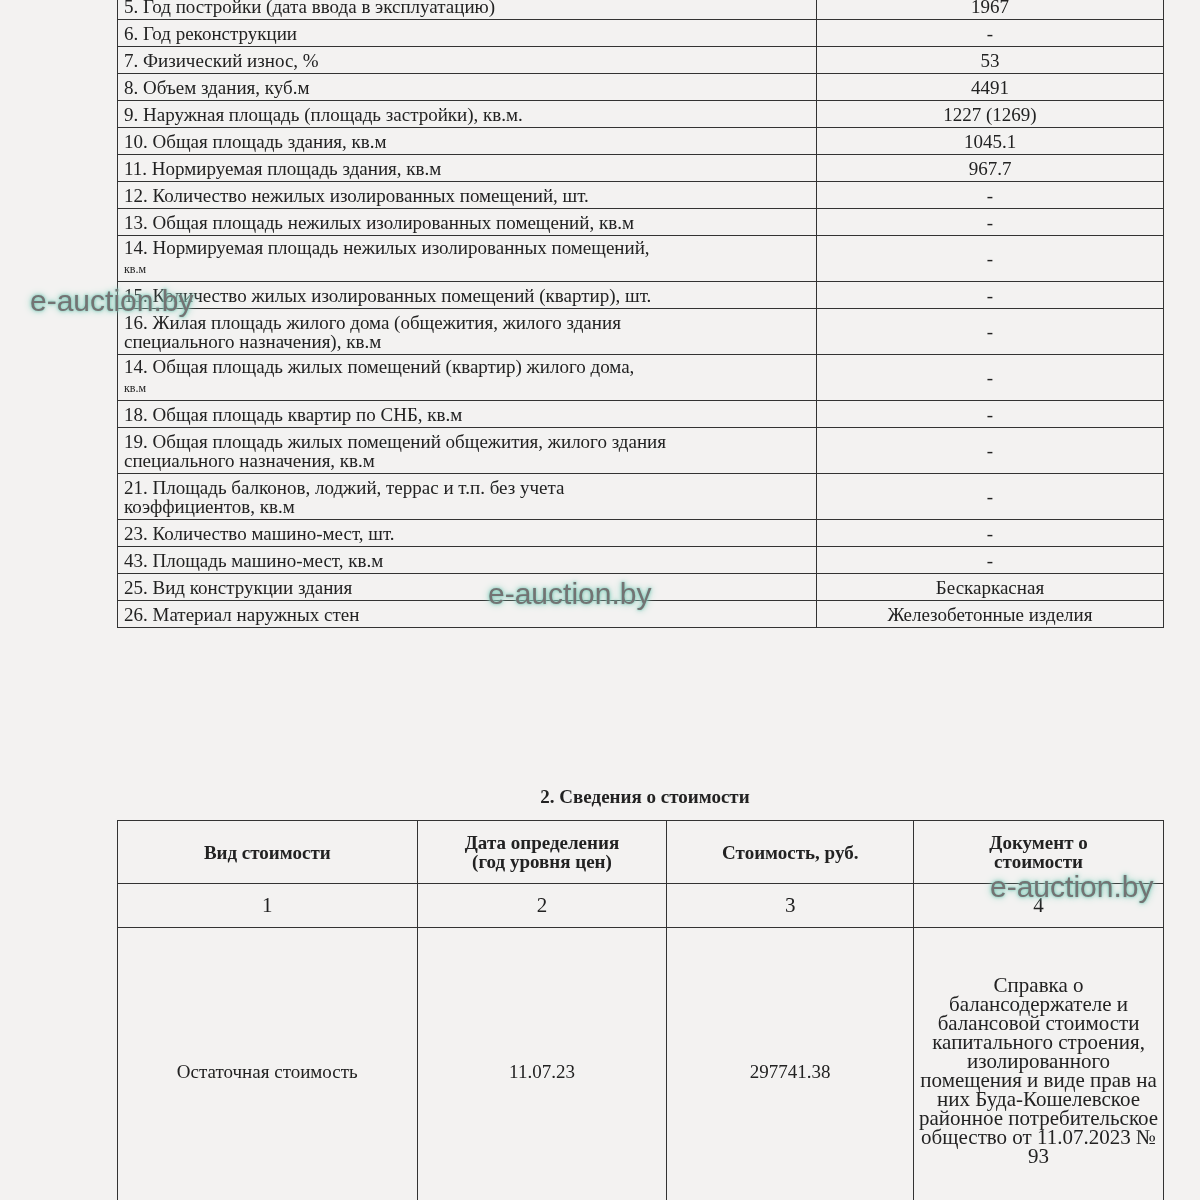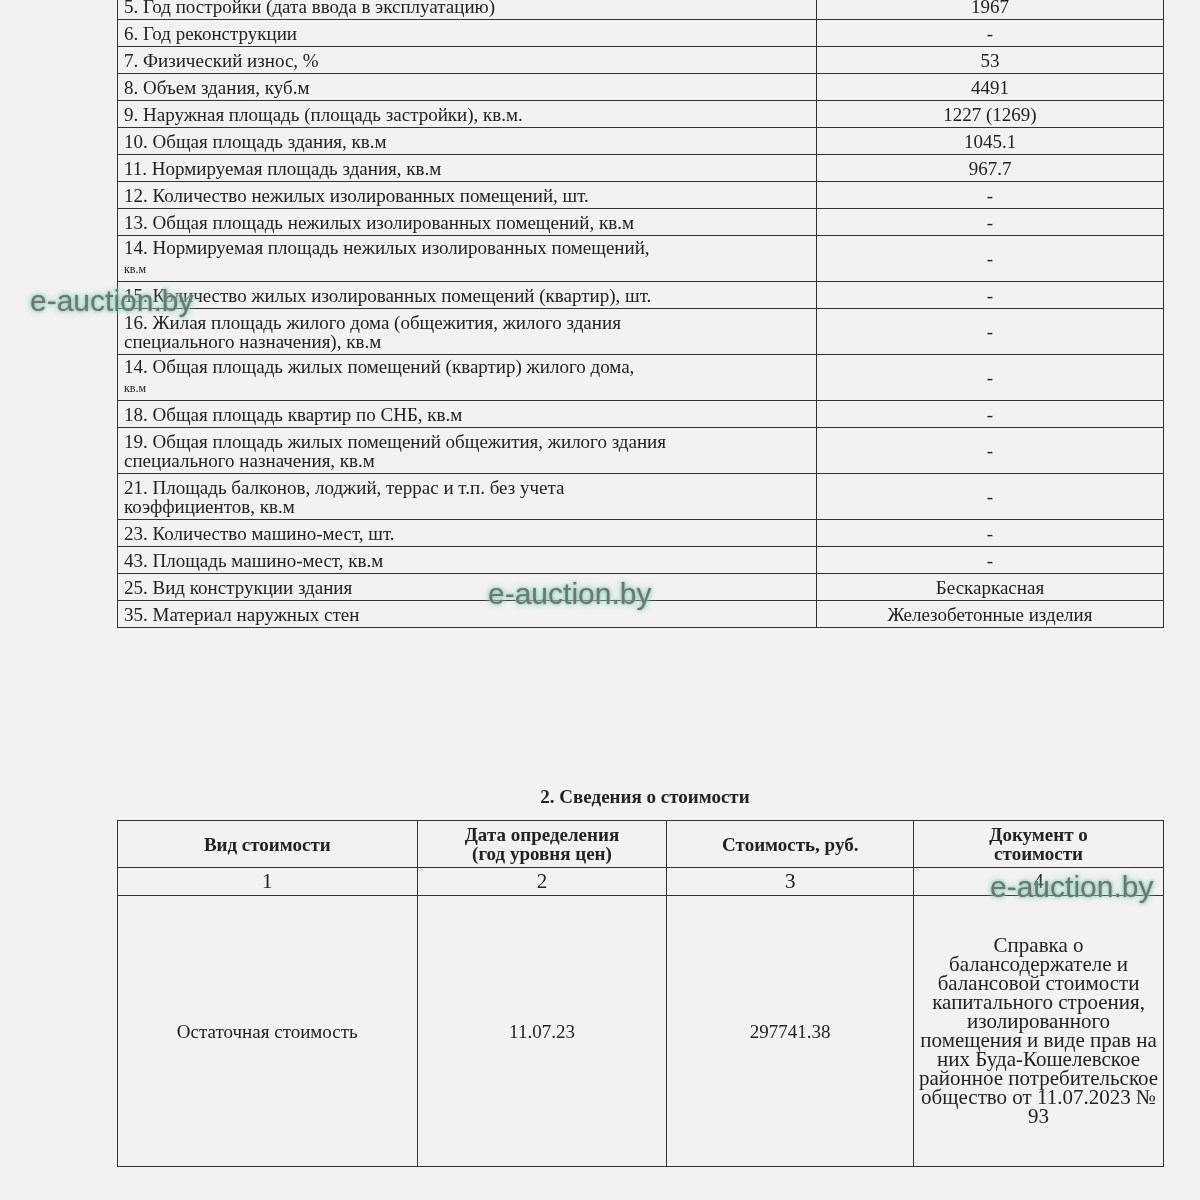--- a/index.html
+++ b/index.html
@@ -35,21 +35,21 @@
   .t2 {
     position: absolute; left: 117px; top: 820px;
     width: 1047px;
     border-collapse: collapse;
     font-size: 19px;
   }
   .t2 td, .t2 th {
     border: 1.5px solid #333;
     text-align: center; vertical-align: middle;
     line-height: 19px;
-    padding: 0 4px;
+    padding: 8px 4px;
   }
   .t2 th { font-weight: bold; height: 46px; }
   .t2 .num td { height: 27px; font-size: 21px; }
   .t2 .data td { height: 270px; }
   .doc { font-size: 21px; line-height: 19px; }
 
   .wm {
     position: absolute;
     font-family: Liberation Sans, sans-serif;
     font-size: 30px;
@@ -133,21 +133,21 @@
       </tr>
     <tr class="h28">
         <td class="lbl">43. Площадь машино-мест, кв.м</td>
         <td class="val">-</td>
       </tr>
     <tr class="h28">
         <td class="lbl">25. Вид конструкции здания</td>
         <td class="val">Бескаркасная</td>
       </tr>
     <tr class="h28">
-        <td class="lbl">35. Материал наружных стен</td>
+        <td class="lbl">26. Материал наружных стен</td>
         <td class="val">Железобетонные изделия</td>
       </tr>
   </tbody>
 </table>
 
 <div class="sec2">2. Сведения о стоимости</div>
 
 <table class="t2">
   <colgroup>
     <col style="width:300px">

